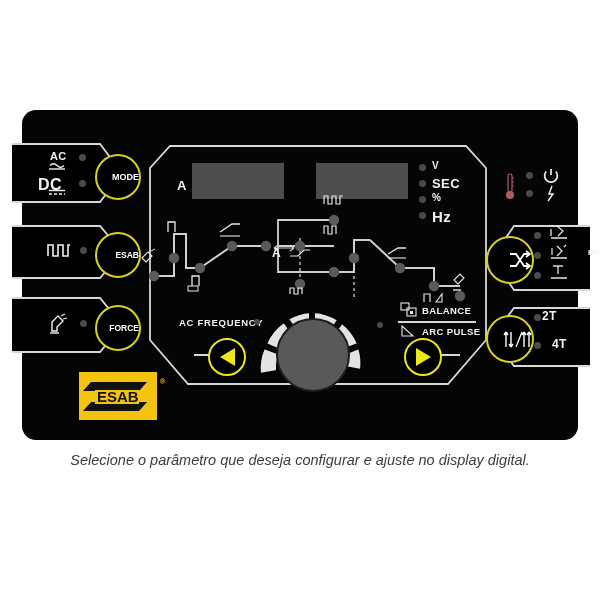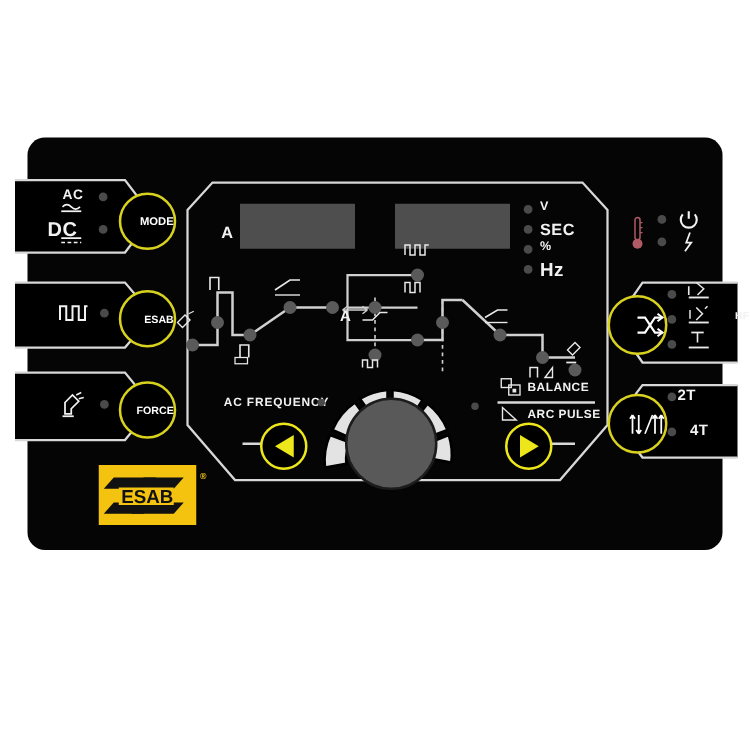--- a/index.html
+++ b/index.html
@@ -326,14 +326,15 @@
         <path d="M10 28 L66 28 L58 37 L2 37 Z" fill="#111"></path>
         <path d="M34 8 L44 8 L34 37 L24 37 Z" fill="#111"></path>
         <rect x="14" y="16" width="44" height="14" fill="#f4c310"></rect>
         <text x="16" y="28" font-family="Liberation Sans, sans-serif" font-size="15" font-weight="bold" fill="#111">ESAB</text>
       </svg>
     </div>
     <div class="lbl" style="left:138px;top:268px;font-size:7px;color:#f4c310;">®</div>
 
   </div>
 
+  <div class="caption">Selecione o parâmetro que deseja configurar e ajuste no display digital.</div>
 
 </div>
 
 </body></html>

